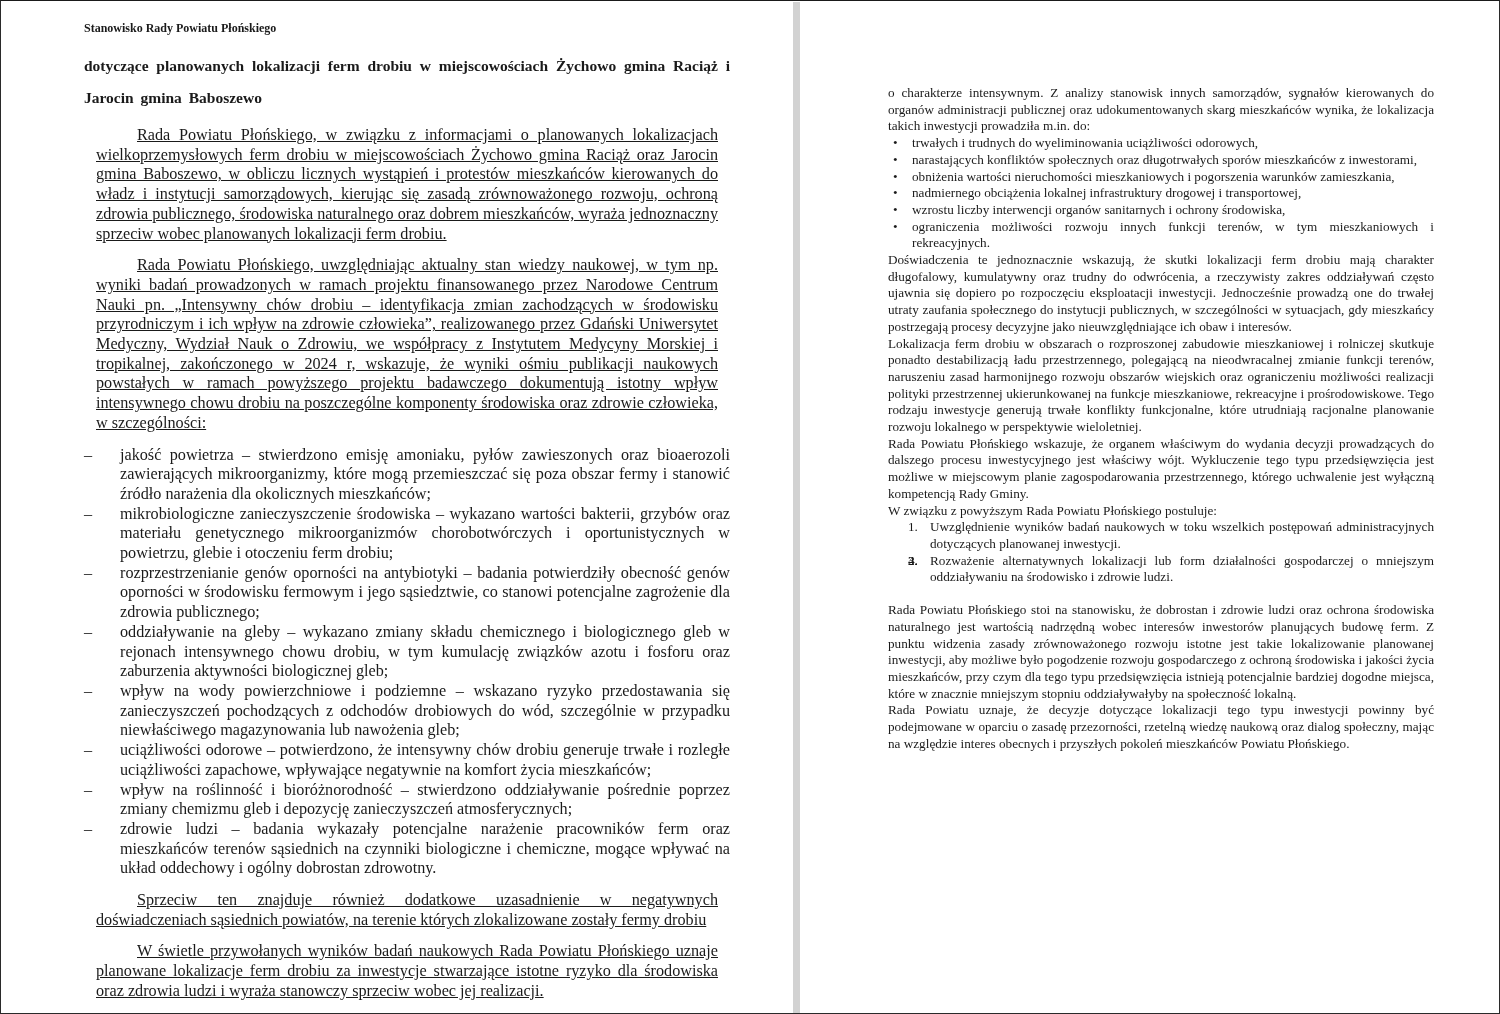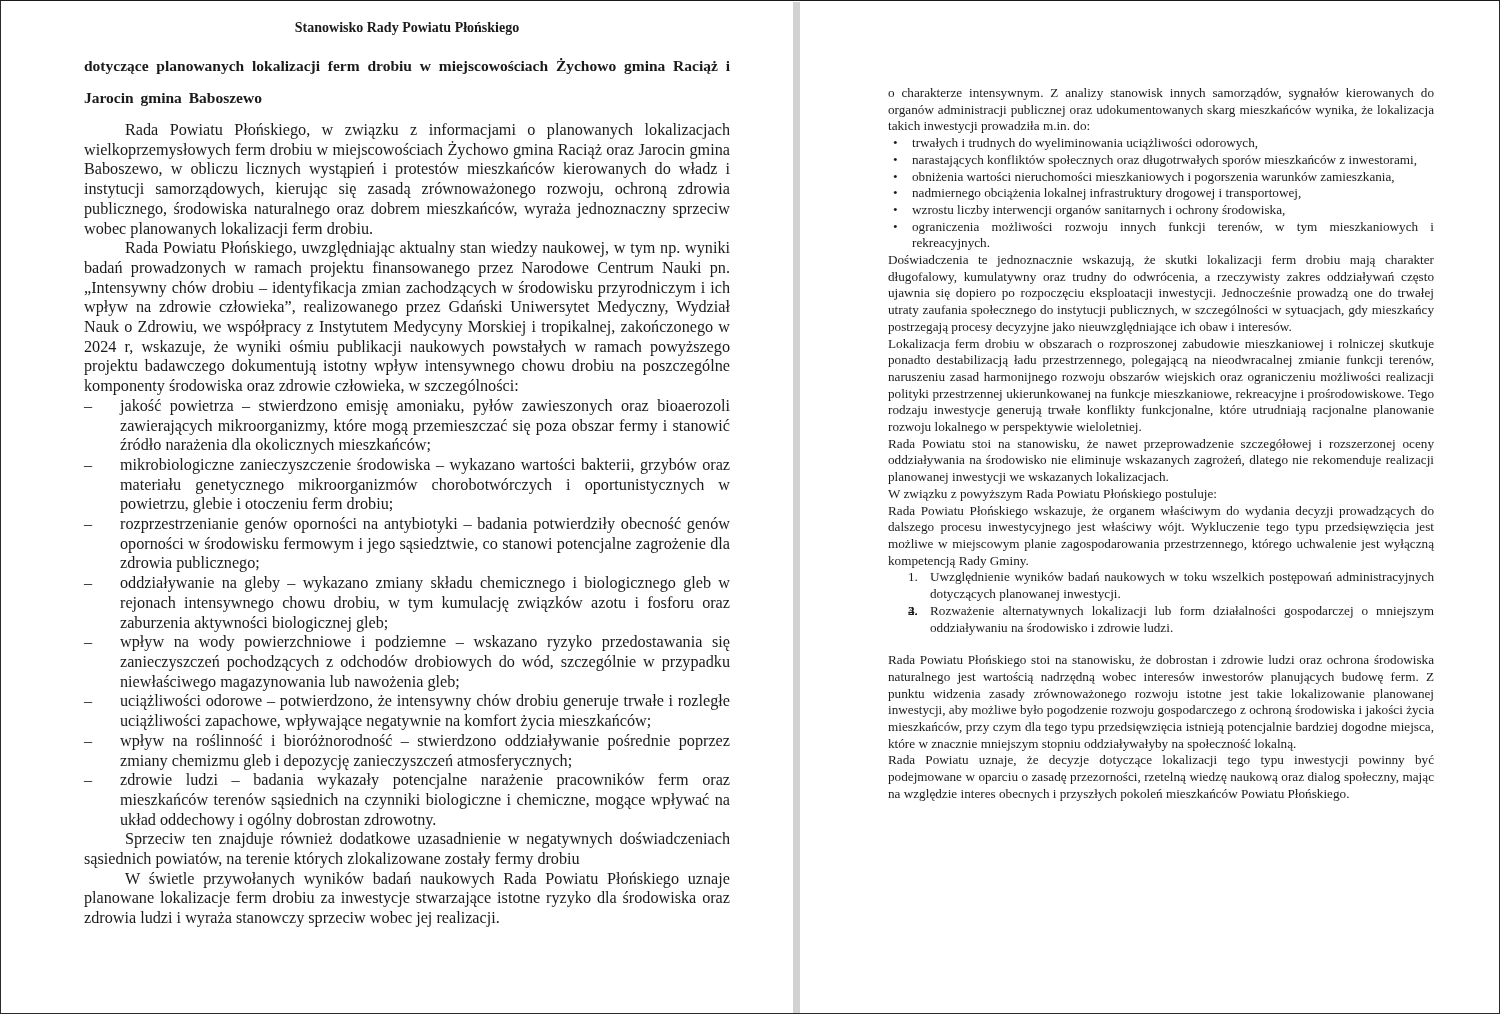--- a/index.html
+++ b/index.html
@@ -24,29 +24,29 @@
     .page-left { left: 0; width: 792px; }
     .page-right { left: 799px; width: 639px; }
 
     
     .left-content {
       position: absolute; left: 83px; top: 16px; width: 646px;
       font-size: 16.2px; line-height: 19.7px;
       text-align: justify;
     }
     .title-main {
-      text-align: center; font-weight: bold; font-size: 14px;
+      font-weight: bold; font-size: 12px;
       margin: 0 0 11px 0; line-height: 22px;
     }
     .title-sub {
       font-weight: bold; font-size: 15.5px; line-height: 32px;
       text-align: justify; text-align-last: left;
-      margin: 0 0 7px 0; word-spacing: 3px;
+      margin: 0 0 0 0; word-spacing: 3px;
     }
-    .lp { margin: 0; text-indent: 41px; }
+    .lp { margin: 12px; text-indent: 41px; text-decoration: underline; }
     .dash-list { list-style: none; margin: 0; padding: 0; }
     .dash-item { position: relative; padding-left: 36px; margin: 0; }
     .dash-mark {
       position: absolute; left: 0; top: 0; width: 14px; text-align: left;
     }
 
     
     .right-content {
       position: absolute; left: 88px; top: 84px; width: 546px;
       font-size: 13.2px; line-height: 16.7px;
@@ -100,23 +100,22 @@
         <li class="bullet-item"><span class="bullet-mark">•</span><span>trwałych i trudnych do wyeliminowania uciążliwości odorowych,</span></li>
         <li class="bullet-item"><span class="bullet-mark">•</span><span>narastających konfliktów społecznych oraz długotrwałych sporów mieszkańców z inwestorami,</span></li>
         <li class="bullet-item"><span class="bullet-mark">•</span><span>obniżenia wartości nieruchomości mieszkaniowych i pogorszenia warunków zamieszkania,</span></li>
         <li class="bullet-item"><span class="bullet-mark">•</span><span>nadmiernego obciążenia lokalnej infrastruktury drogowej i transportowej,</span></li>
         <li class="bullet-item"><span class="bullet-mark">•</span><span>wzrostu liczby interwencji organów sanitarnych i ochrony środowiska,</span></li>
         <li class="bullet-item"><span class="bullet-mark">•</span><span>ograniczenia możliwości rozwoju innych funkcji terenów, w tym mieszkaniowych i rekreacyjnych.</span></li>
       </ul>
 
       <p class="rp">Doświadczenia te jednoznacznie wskazują, że skutki lokalizacji ferm drobiu mają charakter długofalowy, kumulatywny oraz trudny do odwrócenia, a rzeczywisty zakres oddziaływań często ujawnia się dopiero po rozpoczęciu eksploatacji inwestycji. Jednocześnie prowadzą one do trwałej utraty zaufania społecznego do instytucji publicznych, w szczególności w sytuacjach, gdy mieszkańcy postrzegają procesy decyzyjne jako nieuwzględniające ich obaw i interesów.</p>
       <p class="rp">Lokalizacja ferm drobiu w obszarach o rozproszonej zabudowie mieszkaniowej i rolniczej skutkuje ponadto destabilizacją ładu przestrzennego, polegającą na nieodwracalnej zmianie funkcji terenów, naruszeniu zasad harmonijnego rozwoju obszarów wiejskich oraz ograniczeniu możliwości realizacji polityki przestrzennej ukierunkowanej na funkcje mieszkaniowe, rekreacyjne i prośrodowiskowe. Tego rodzaju inwestycje generują trwałe konflikty funkcjonalne, które utrudniają racjonalne planowanie rozwoju lokalnego w perspektywie wieloletniej.</p>
-      <p class="rp">Rada Powiatu stoi na stanowisku, że nawet przeprowadzenie szczegółowej i rozszerzonej oceny oddziaływania na środowisko nie eliminuje wskazanych zagrożeń, dlatego nie rekomenduje realizacji planowanej inwestycji we wskazanych lokalizacjach.</p>
+      <p class="rp">Rada Powiatu Płońskiego wskazuje, że organem właściwym do wydania decyzji prowadzących do dalszego procesu inwestycyjnego jest właściwy wójt. Wykluczenie tego typu przedsięwzięcia jest możliwe w miejscowym planie zagospodarowania przestrzennego, którego uchwalenie jest wyłączną kompetencją Rady Gminy.</p>
       <p class="rp">W związku z powyższym Rada Powiatu Płońskiego postuluje:</p>
-      <p class="rp">Rada Powiatu Płońskiego wskazuje, że organem właściwym do wydania decyzji prowadzących do dalszego procesu inwestycyjnego jest właściwy wójt. Wykluczenie tego typu przedsięwzięcia jest możliwe w miejscowym planie zagospodarowania przestrzennego, którego uchwalenie jest wyłączną kompetencją Rady Gminy.</p>
 
       <ol class="num-list">
         <li class="num-item"><span class="num-mark">1.</span><span>Uwzględnienie wyników badań naukowych w toku wszelkich postępowań administracyjnych dotyczących planowanej inwestycji.</span></li>
         <li class="num-item"><span class="num-mark">2.</span></li>
         <li class="num-item"><span class="num-mark">3.</span></li>
         <li class="num-item"><span class="num-mark">4.</span><span>Rozważenie alternatywnych lokalizacji lub form działalności gospodarczej o mniejszym oddziaływaniu na środowisko i zdrowie ludzi.</span></li>
       </ol>
 
       <div class="gap"></div>
 

